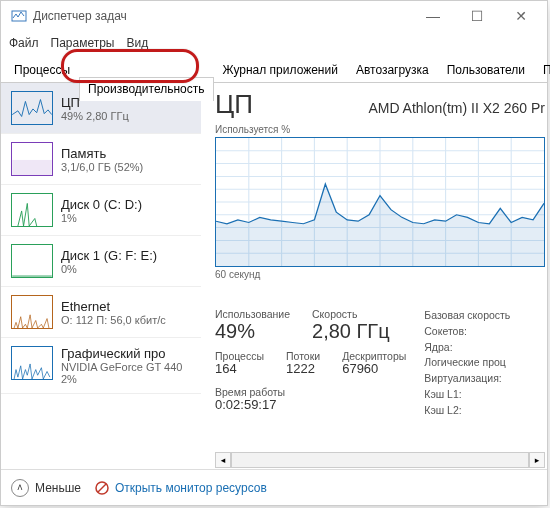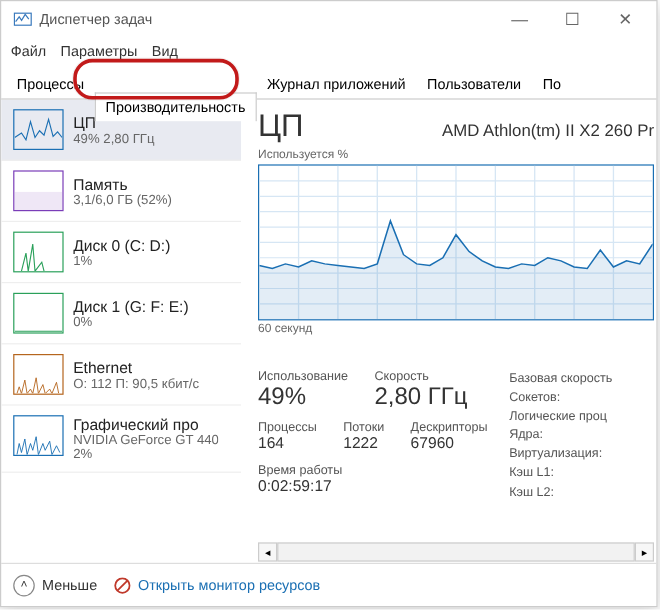--- a/index.html
+++ b/index.html
@@ -75,20 +75,21 @@
   <div class="menubar">
     <span>Файл</span>
     <span>Параметры</span>
     <span>Вид</span>
   </div>
 
   <div class="tabs">
     <div class="tab">Процессы</div>
     <div class="tab active">Производительность</div>
     <div class="tab">Журнал приложений</div>
+    <div class="tab">Автозагрузка</div>
     <div class="tab">Пользователи</div>
     <div class="tab">По</div>
 
     <div class="highlight-ring" style="left:60px; top:-6px; width:138px; height:34px;"></div>
   </div>
 
   <div class="body">
     <div class="sidebar">
       <div class="sideitem selected">
         <div class="thumb"><svg viewBox="0 0 42 34">
@@ -125,21 +126,21 @@
             <div class="side-title">Диск 1 (G: F: E:)</div>
             <div class="side-sub">0%</div>
           </div>
       </div>
       <div class="sideitem">
         <div class="thumb eth"><svg viewBox="0 0 42 34">
               <polyline points="2,34 4,28 6,34 9,22 11,34 14,30 16,34 19,20 21,34 25,26 27,34 31,30 33,34 37,24 39,34" fill="none" stroke="#b5651d" stroke-width="0.8"></polyline>
             </svg></div>
         <div class="side-texts">
             <div class="side-title">Ethernet</div>
-            <div class="side-sub">О: 112 П: 90,5 кбит/с</div>
+            <div class="side-sub">О: 112 П: 56,0 кбит/с</div>
           </div>
       </div>
       <div class="sideitem">
         <div class="thumb gpu"><svg viewBox="0 0 42 34">
               <polyline points="2,34 4,24 6,32 9,20 11,34 14,24 16,30 19,18 21,34 25,24 27,30 31,22 33,34 37,26 40,32" fill="none" stroke="#1a6fb3" stroke-width="0.8"></polyline>
             </svg></div>
         <div class="side-texts">
             <div class="side-title">Графический про</div>
             <div class="side-sub">NVIDIA GeForce GT 440</div>
             <div class="side-sub">2%</div>
@@ -208,22 +209,22 @@
               </div>
           </div>
           <div class="uptime">
             <div class="stat-label">Время работы</div>
             <div class="stat-value stat-small">0:02:59:17</div>
           </div>
         </div>
         <div class="side-info">
           <div>Базовая скорость</div>
           <div>Сокетов:</div>
+          <div>Ядра:</div>
           <div>Логические проц</div>
-          <div>Ядра:</div>
           <div>Виртуализация:</div>
           <div>Кэш L1:</div>
           <div>Кэш L2:</div>
         </div>
       </div>
 
       <div class="hscroll">
         <div class="arrowbtn">◂</div>
         <div class="track"></div>
         <div class="arrowbtn">▸</div>

